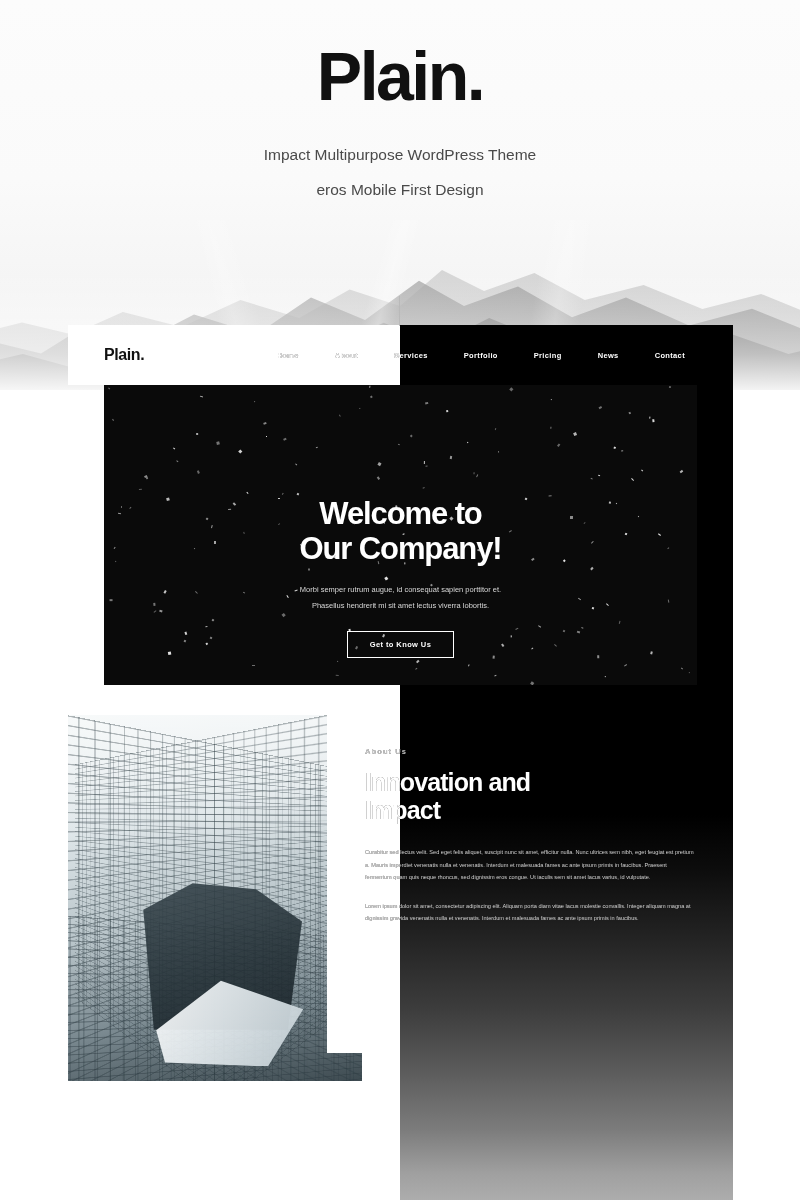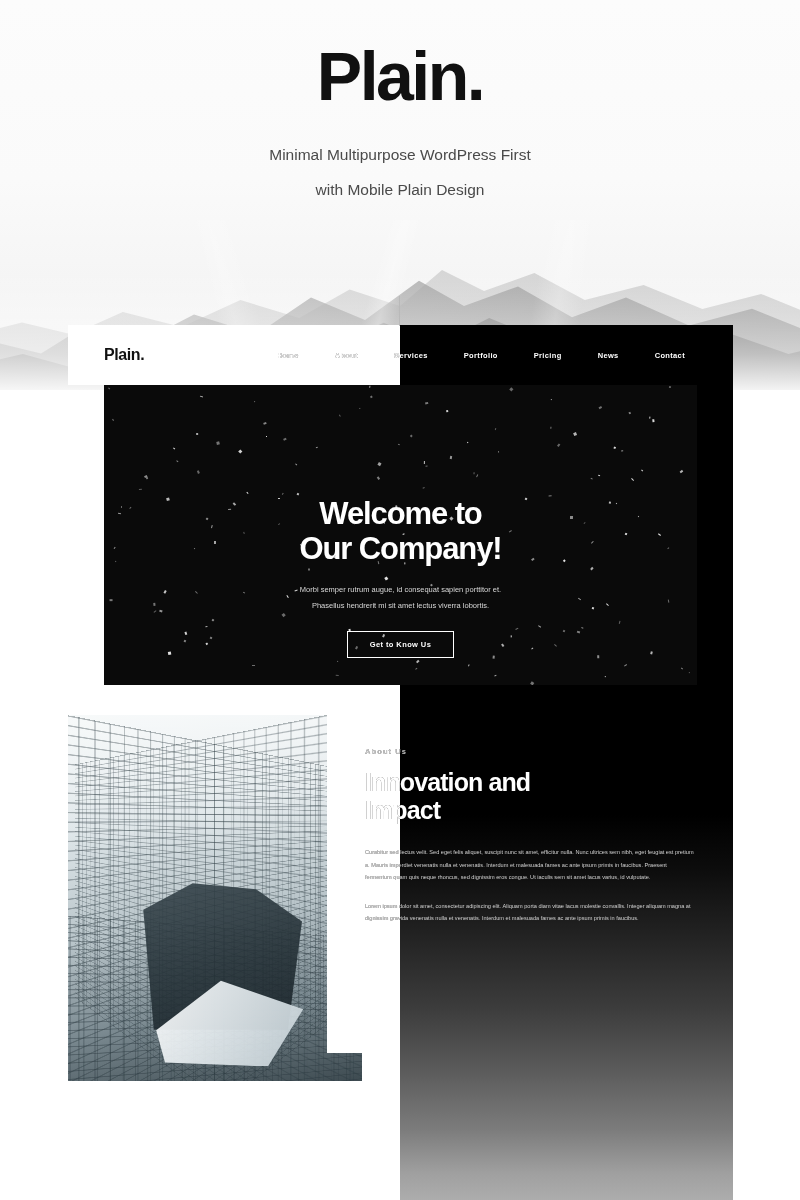--- a/index.html
+++ b/index.html
@@ -213,22 +213,22 @@
       <i class="m-mid"></i>
       <i class="m-near"></i>
     </div>
     <div class="snow"></div>
     <div class="haze"></div>
   </div>
 
   <div class="headline">
     <div class="brand-title">Plain.</div>
     <div class="brand-sub">
-      <div>Minimal Multipurpose WordPress First</div>
-      <div>with Mobile Plain Design</div>
+      <div>Impact Multipurpose WordPress Theme</div>
+      <div>eros Mobile First Design</div>
     </div>
   </div>
 
   <div class="tick"></div>
 
   <div class="mock">
 
     <div class="mock-nav">
       <div class="mock-logo">Plain.</div>
       <div class="mock-menu">

